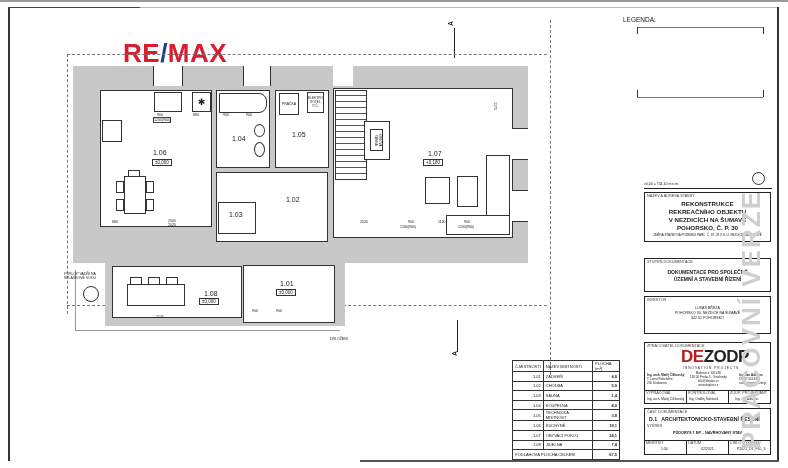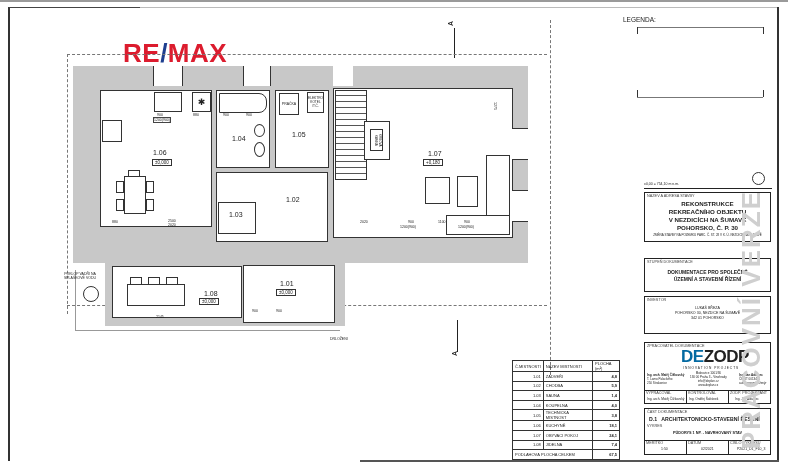--- a/index.html
+++ b/index.html
@@ -180,21 +180,21 @@
     <div class="abs tiny" style="left:2px;top:1px;">INVESTOR</div>
     <div class="abs" style="left:0;top:9px;width:125px;text-align:center;font-size:3.6px;line-height:5px;">
       <div>LUKÁŠ BŘEZA</div>
       <div>POHORSKO 30, NEZDICE NA ŠUMAVĚ</div>
       <div>342 01 POHORSKO</div>
     </div>
   </div>
 
   <div class="abs tb" style="left:4px;top:182px;width:125px;height:60px;">
     <div class="abs tiny" style="left:2px;top:1px;">ZPRACOVATEL DOKUMENTACE</div>
-    <div class="abs" style="left:36px;top:4px;font-size:17px;font-weight:bold;letter-spacing:-0.5px;"><span style="color:#0369a1;">DE</span><span>ZODP</span></div>
+    <div class="abs" style="left:36px;top:4px;font-size:17px;font-weight:bold;letter-spacing:-0.5px;"><span style="color:#b91c1c;">DE</span><span>ZODP</span></div>
     <div class="abs" style="left:38px;top:23px;font-size:3.2px;letter-spacing:1px;">INNOVATION PROJECTS</div>
     <div class="abs" style="left:2px;top:30px;font-size:3px;line-height:4px;">
       <div style="font-weight:bold;">Ing. arch. Matěj Čížkovský</div>
       <div>T. Lamo Palackého</div>
       <div>250 Strakonice</div>
     </div>
     <div class="abs" style="left:45px;top:28px;font-size:3px;line-height:4px;text-align:center;">
       <div>Mokrovice 1001/36</div>
       <div>130 00 Praha 3 - Vinohrady</div>
       <div>info@deplan.cz</div>

